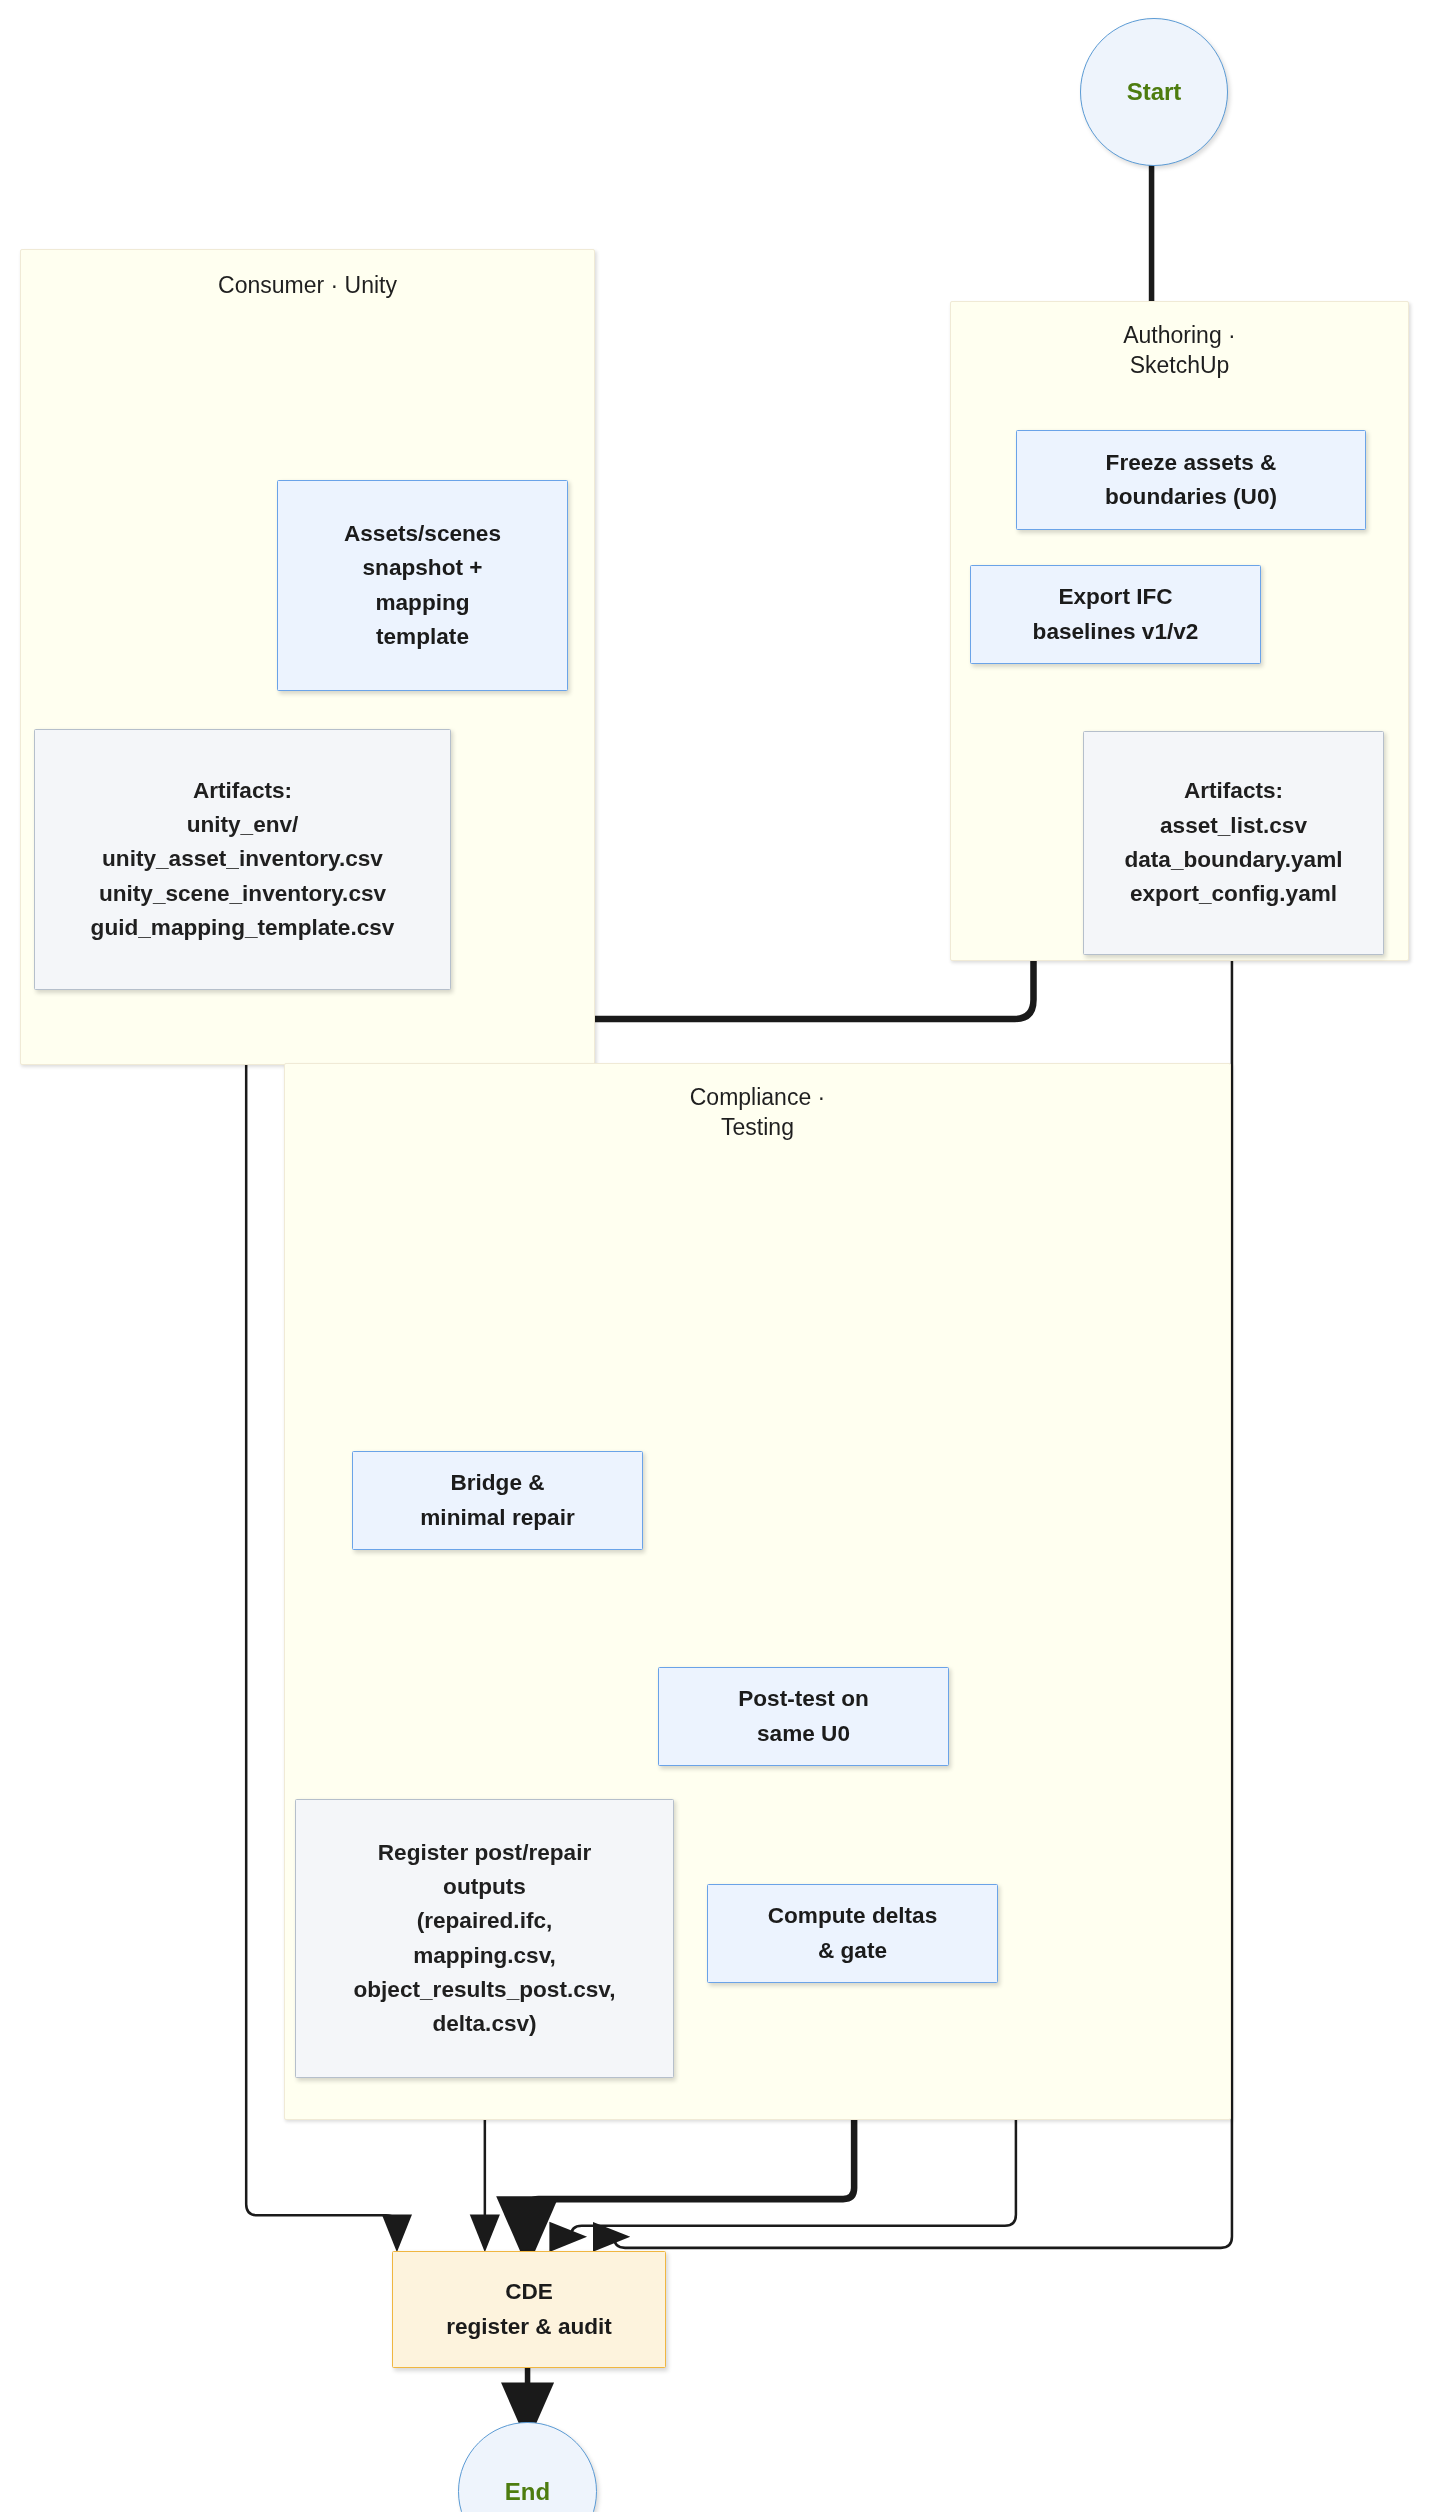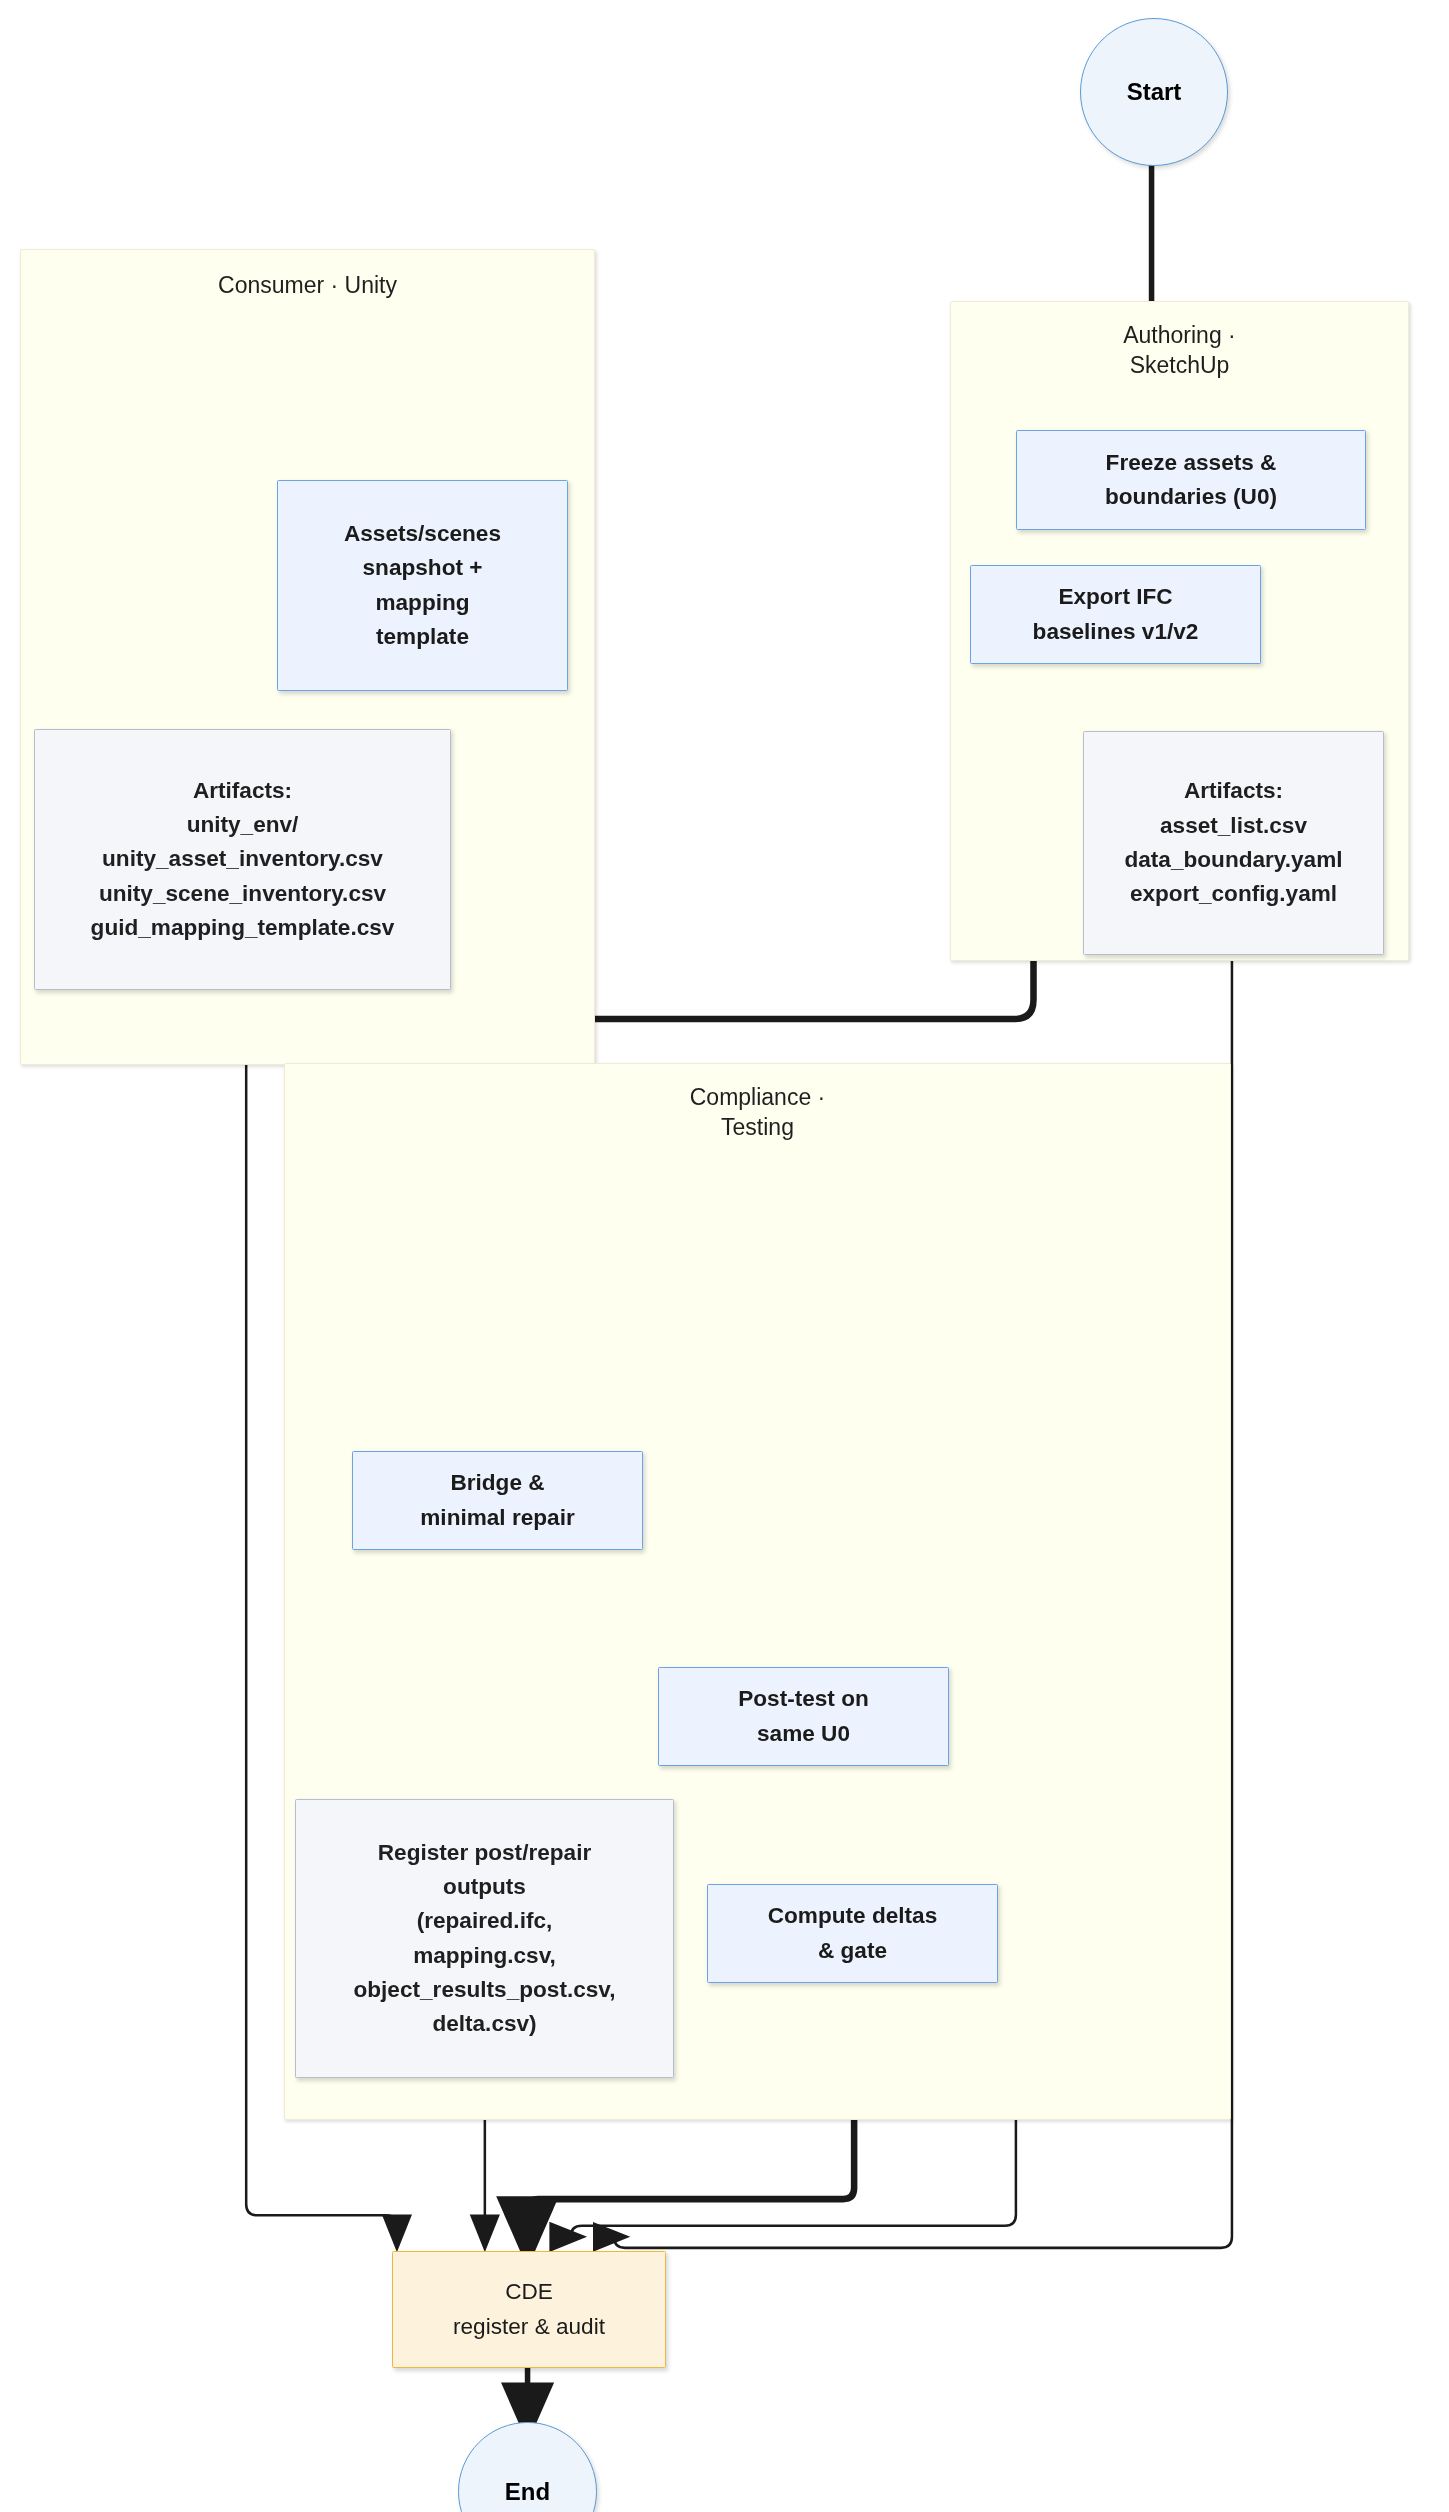--- a/index.html
+++ b/index.html
@@ -13,24 +13,24 @@
             font-size:23px;line-height:1.32;font-family:"Liberation Sans",sans-serif;}
 
   
   .node{position:absolute;display:flex;align-items:center;justify-content:center;
         text-align:center;border-radius:1.5px;box-sizing:border-box;
         box-shadow:2px 2.5px 4px rgba(0,0,0,0.16);}
   .node .lbl{white-space:pre-line;line-height:1.52;}
 
   .proc{background:#ecf3fe;border:1.5px solid #6aa3e8;color:#1b1b1b;font-weight:bold;font-size:22.6px;}
   .art {background:#f4f6f9;border:1.5px solid #b5bfcb;color:#1f1f1f;font-weight:bold;font-size:22.6px;}
-  .cde {background:#fdf3dd;border:1.5px solid #f0b640;color:#1b1b1b;font-weight:normal;font-size:22.6px;}
+  .cde {background:#fdf3dd;border:1.5px solid #f0b640;color:#1b1b1b;font-weight:bold;font-size:22.6px;}
 
   .terminal{position:absolute;border-radius:50%;background:#eef4fc;border:1.5px solid #5b9bd5;
-        display:flex;align-items:center;justify-content:center;color:#000000;
+        display:flex;align-items:center;justify-content:center;color:#4d7c0f;
         font-weight:bold;font-size:24px;box-shadow:2px 2.5px 4.5px rgba(0,0,0,0.15);}
 
   
   #edges{position:absolute;left:0;top:0;width:1449px;height:2581px;pointer-events:none;}
 </style>
 </head>
 <body>
 
 <div id="canvas">
 

